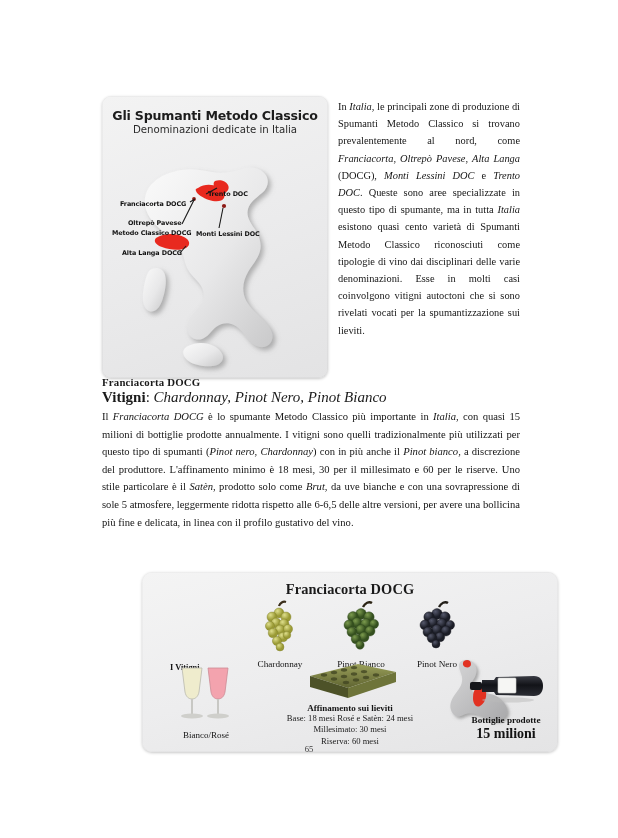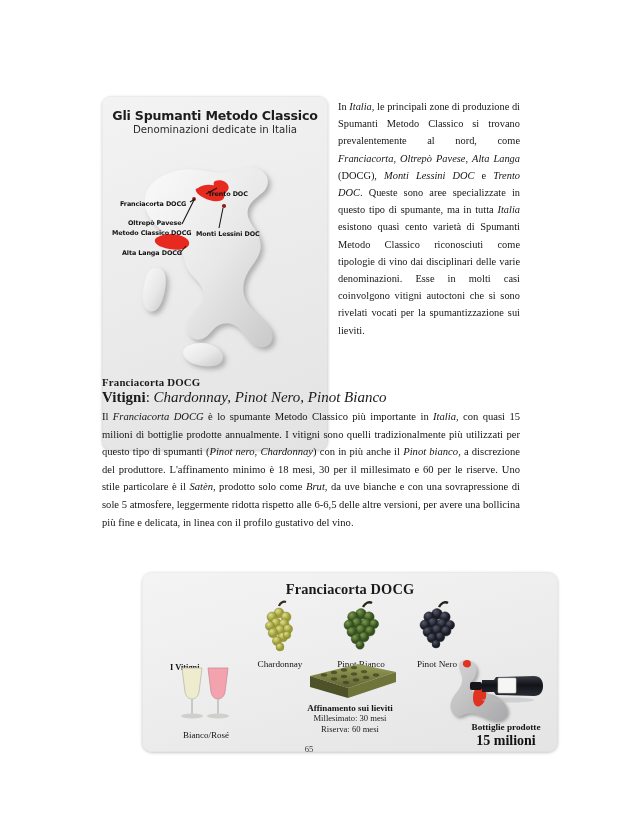--- a/index.html
+++ b/index.html
@@ -26,21 +26,21 @@
   .top-section {
     position: absolute;
     left: 102px;
     top: 96px;
     width: 418px;
   }
 
   .map-figure {
     float: left;
     width: 226px;
-    height: 354px;
+    height: 282px;
     margin: 0 10px 6px 0;
     border-radius: 9px;
     background: linear-gradient(160deg, #f3f3f3 0%, #ececed 45%, #e3e3e4 100%);
     box-shadow: 0 1px 3px rgba(0,0,0,0.22), 0 0 0 0.5px rgba(0,0,0,0.06) inset;
     position: relative;
     overflow: hidden;
   }
 
   .map-title {
     position: absolute;
@@ -234,21 +234,21 @@
     top: 98px;
     width: 96px;
     text-align: center;
   }
   .bottle-label {
     font-family: "Liberation Serif", serif;
     font-weight: bold;
     font-size: 9.2px;
     color: #131313;
     line-height: 11px;
-    margin-top: 16px;
+    margin-top: 9px;
   }
   .bottle-sub {
     font-family: "Liberation Serif", serif;
     font-size: 14px;
     font-weight: bold;
     color: #131313;
   }
 
   .page-number {
     position: absolute;
@@ -476,20 +476,21 @@
             <ellipse cx="44" cy="14.5" rx="3.2" ry="1.7"></ellipse>
           <ellipse cx="54" cy="12" rx="3.2" ry="1.7"></ellipse>
             <ellipse cx="64" cy="9.6" rx="3.2" ry="1.7"></ellipse>
           <ellipse cx="46" cy="20.5" rx="3.2" ry="1.7"></ellipse>
             <ellipse cx="56" cy="18" rx="3.2" ry="1.7"></ellipse>
           <ellipse cx="66" cy="15.5" rx="3.2" ry="1.7"></ellipse>
             <ellipse cx="76" cy="13" rx="3.2" ry="1.7"></ellipse>
         </g>
       </svg>
       <div class="aff-title">Affinamento sui lieviti</div>
+      <div class="aff-line">Base: 18 mesi Rosé e Satèn: 24 mesi</div>
       <div class="aff-line">Millesimato: 30 mesi</div>
       <div class="aff-line">Riserva: 60 mesi</div>
     </div>
 
     <div class="lomb-map">
       <svg width="78" height="78" viewBox="0 0 78 78">
         <defs>
           <linearGradient id="lombg" x1="0" y1="0" x2="1" y2="1">
             <stop offset="0%" stop-color="#d7d7d8"></stop>
             <stop offset="100%" stop-color="#a9a9ab"></stop>

